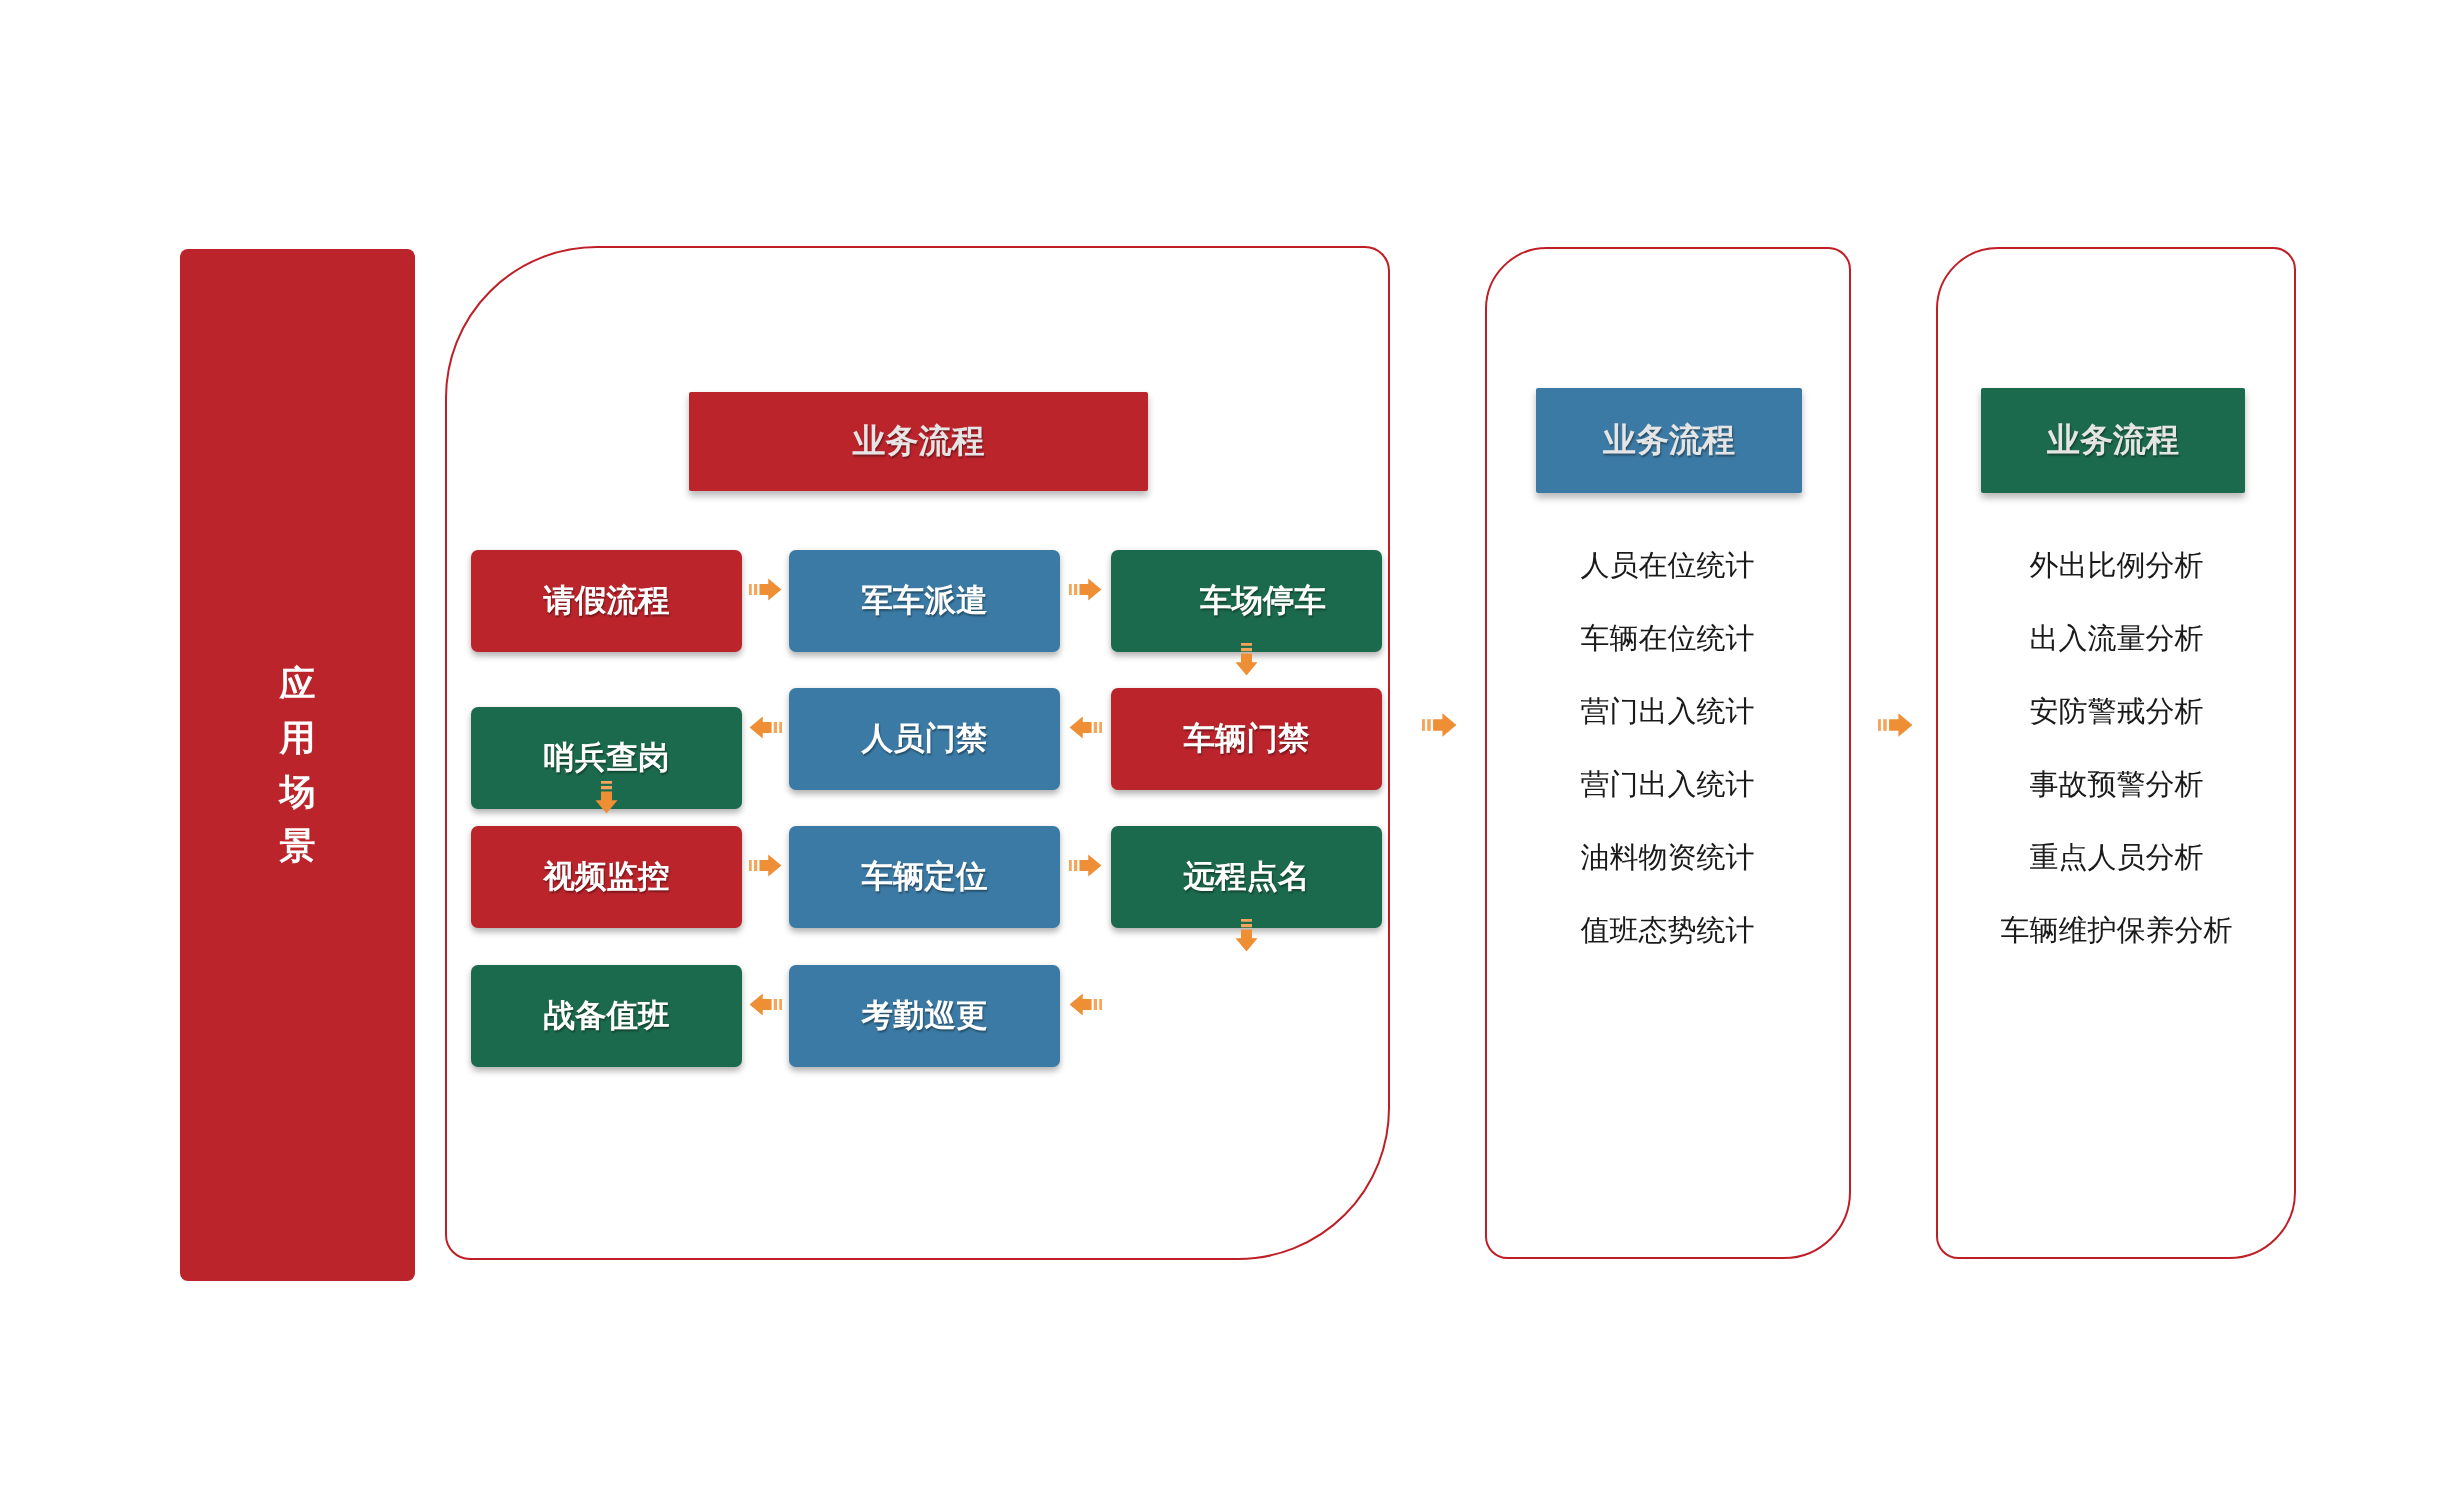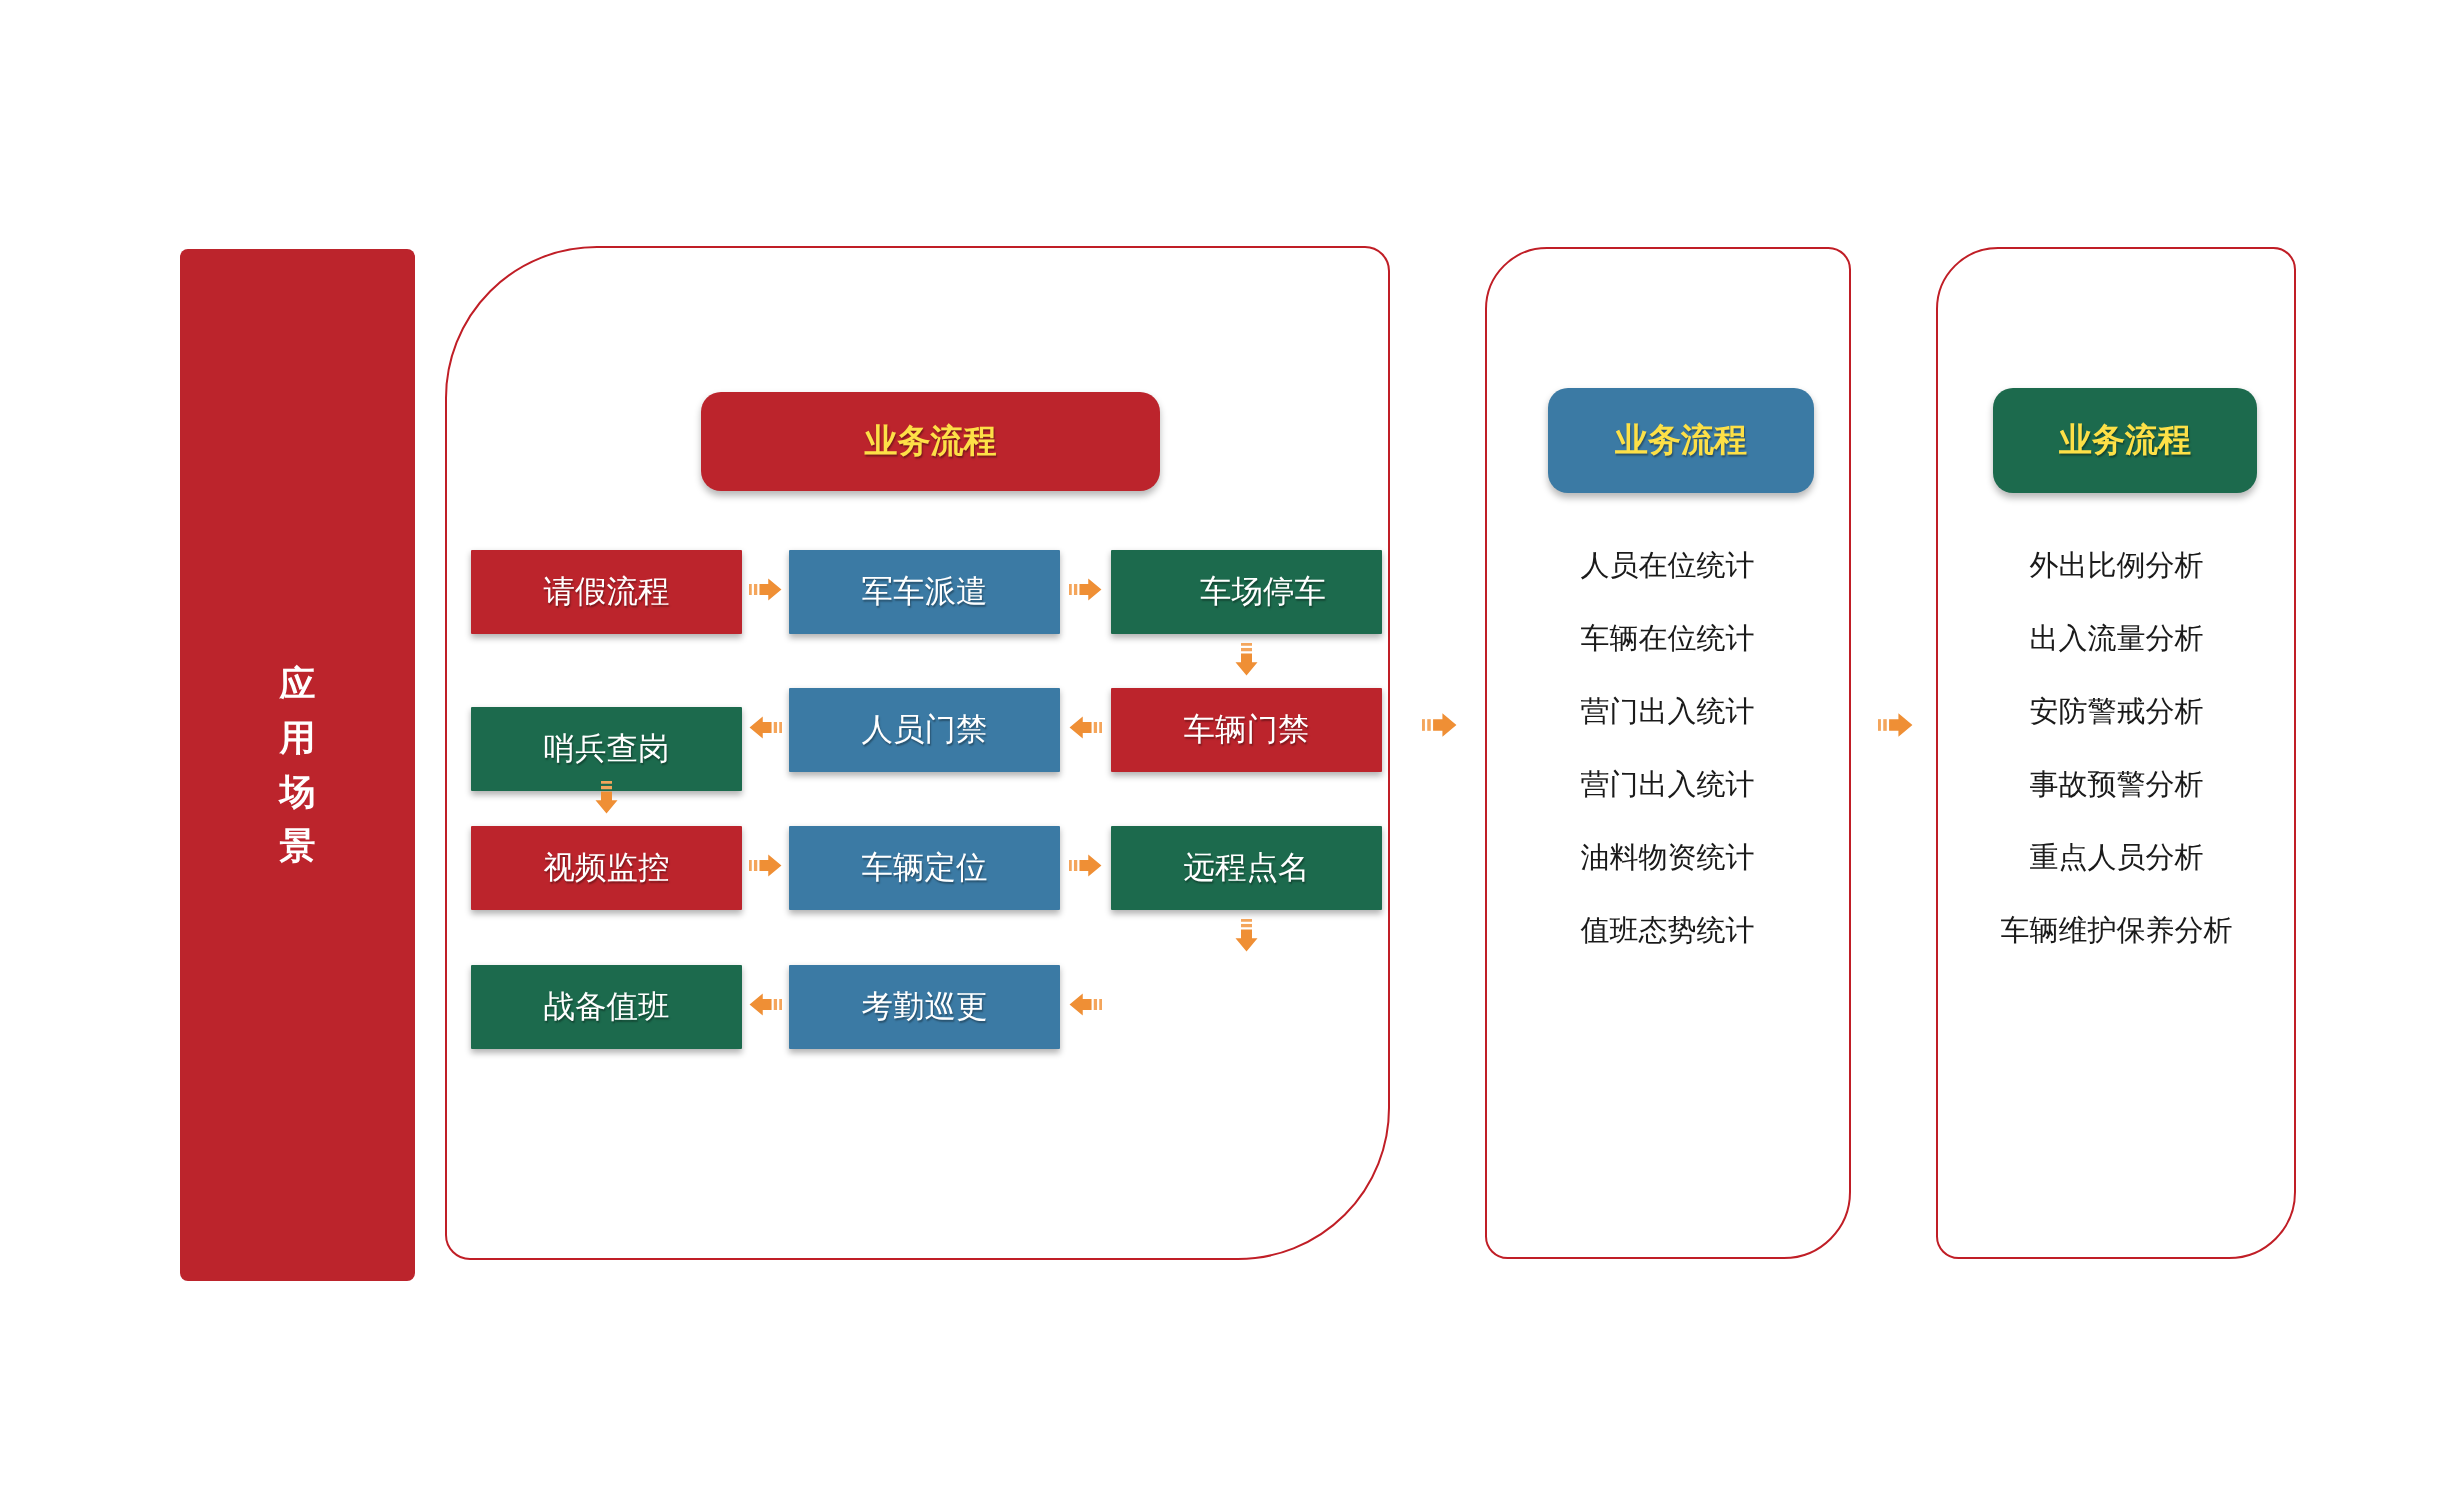--- a/index.html
+++ b/index.html
@@ -13,30 +13,30 @@
   .side-text{display:flex;flex-direction:column;align-items:center;color:#ffffff;
              font-size:36px;font-weight:bold;line-height:54px;}
 
   
   .panel{border:2.8px solid #C01E26;background:#ffffff;}
   .panel-main{left:445px;top:246px;width:945px;height:1014px;border-radius:152px 25px 152px 25px;}
   .panel-stats{left:1485px;top:247px;width:366px;height:1012px;border-radius:62px 22.5px 67px 22.5px;}
   .panel-analysis{left:1936px;top:247px;width:360px;height:1012px;border-radius:62px 22.5px 67px 22.5px;}
 
   
-  .chip{display:flex;align-items:center;justify-content:center;color:#fde047;font-size:33px;
-        font-weight:bold;border-radius:20px;box-shadow:0 4.5px 7.9px rgba(0,0,0,0.28);
-        text-shadow:1.1px 1.7px 1.7px rgba(0,0,0,0.35);margin-left:12px;}
+  .chip{display:flex;align-items:center;justify-content:center;color:#e5e5e5;font-size:33px;
+        font-weight:bold;border-radius:2px;box-shadow:0 4.5px 7.9px rgba(0,0,0,0.28);
+        text-shadow:1.1px 1.7px 1.7px rgba(0,0,0,0.35);}
   .chip-main{left:689px;top:392px;width:459px;height:99px;}
   .chip-stats{left:1536px;top:388px;width:266px;height:105px;}
   .chip-analysis{left:1981px;top:388px;width:264px;height:105px;}
 
   
-  .cell{width:271px;height:84px;border-radius:1px;display:flex;align-items:center;justify-content:center;
-        color:#ffffff;font-size:31.5px;font-weight:normal;box-shadow:0 3.9px 6.7px rgba(0,0,0,0.30);
+  .cell{width:271px;height:102px;border-radius:7px;display:flex;align-items:center;justify-content:center;
+        color:#ffffff;font-size:31.5px;font-weight:bold;box-shadow:0 3.9px 6.7px rgba(0,0,0,0.30);
         text-shadow:1.1px 1.7px 1.7px rgba(0,0,0,0.35);}
   .c-red{background:#BC242C;}
   .c-blue{background:#3B7AA4;}
   .c-green{background:#1C6A4D;}
 
   
   .sarrow{display:flex;align-items:center;justify-content:center;}
   .sarrow svg{display:block;}
   .flip{transform:scaleX(-1);}
   .st-stripe{fill:#F4A55B;}

